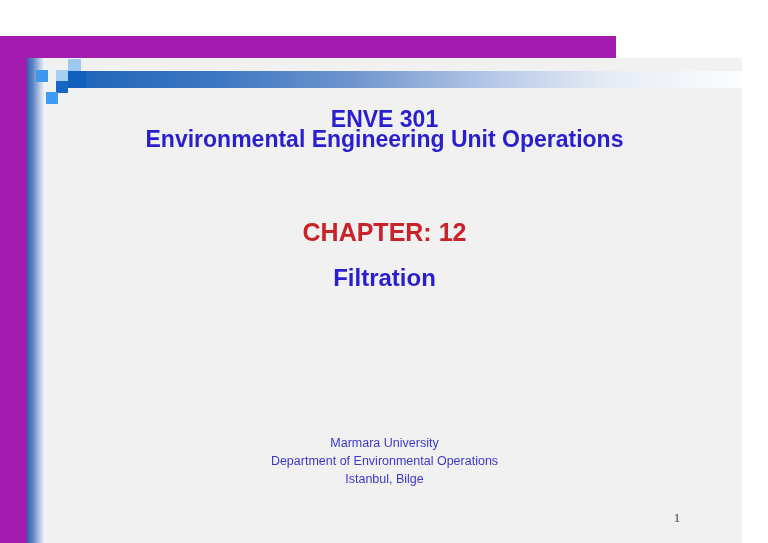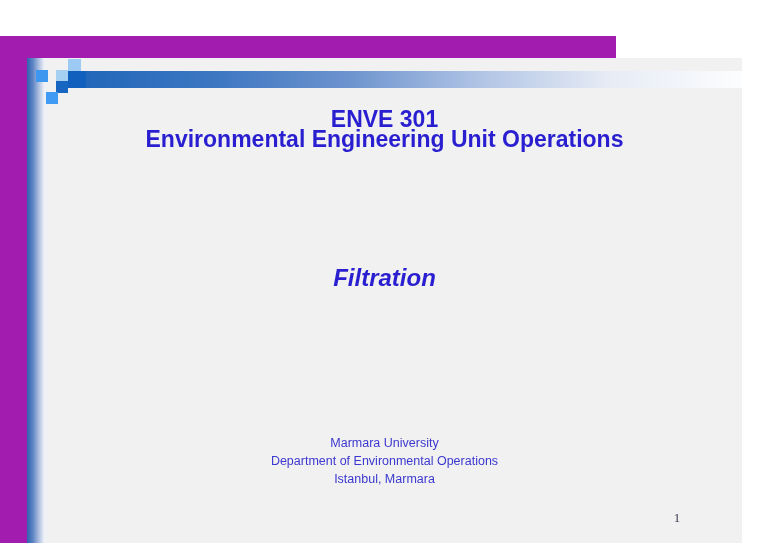--- a/index.html
+++ b/index.html
@@ -55,21 +55,21 @@
     color: #2a1fd0; line-height: 26px;
   }
   .chapter {
     top: 160px;
     font-size: 25px; font-weight: bold;
     color: #cb2229; line-height: 28px;
   }
   .chapter-title {
     top: 206px;
     font-size: 24px; font-weight: bold;
-    color: #2a1fd0; line-height: 27px; font-style: italic;
+    color: #2a1fd0; line-height: 27px;
   }
   .author {
     top: 350px;
     font-size: 17px; font-weight: bold;
     color: #2d2bc9; line-height: 20px;
   }
   .affiliation {
     top: 376px;
     font-size: 12.5px;
     color: #3c38cf; line-height: 18px;
@@ -97,26 +97,27 @@
     <div class="sq sq2"></div>
     <div class="sq sq3"></div>
     <div class="sq sq4"></div>
     <div class="sq sq5"></div>
     <div class="sq sq6"></div>
 
     <div class="txt course-code">ENVE 301</div>
 
     <div class="txt course-title">Environmental Engineering Unit Operations</div>
 
+    <div class="txt chapter">CHAPTER: 12</div>
 
     <div class="txt chapter-title">Filtration</div>
 
 
     <div class="txt affiliation">
       <div>Marmara University</div>
       <div>Department of Environmental Operations</div>
-      <div>Istanbul, Marmara</div>
+      <div>Istanbul, Bilge</div>
     </div>
 
     <div class="page-number">1</div>
 
   </div>
 </div>
 
 </body></html>

